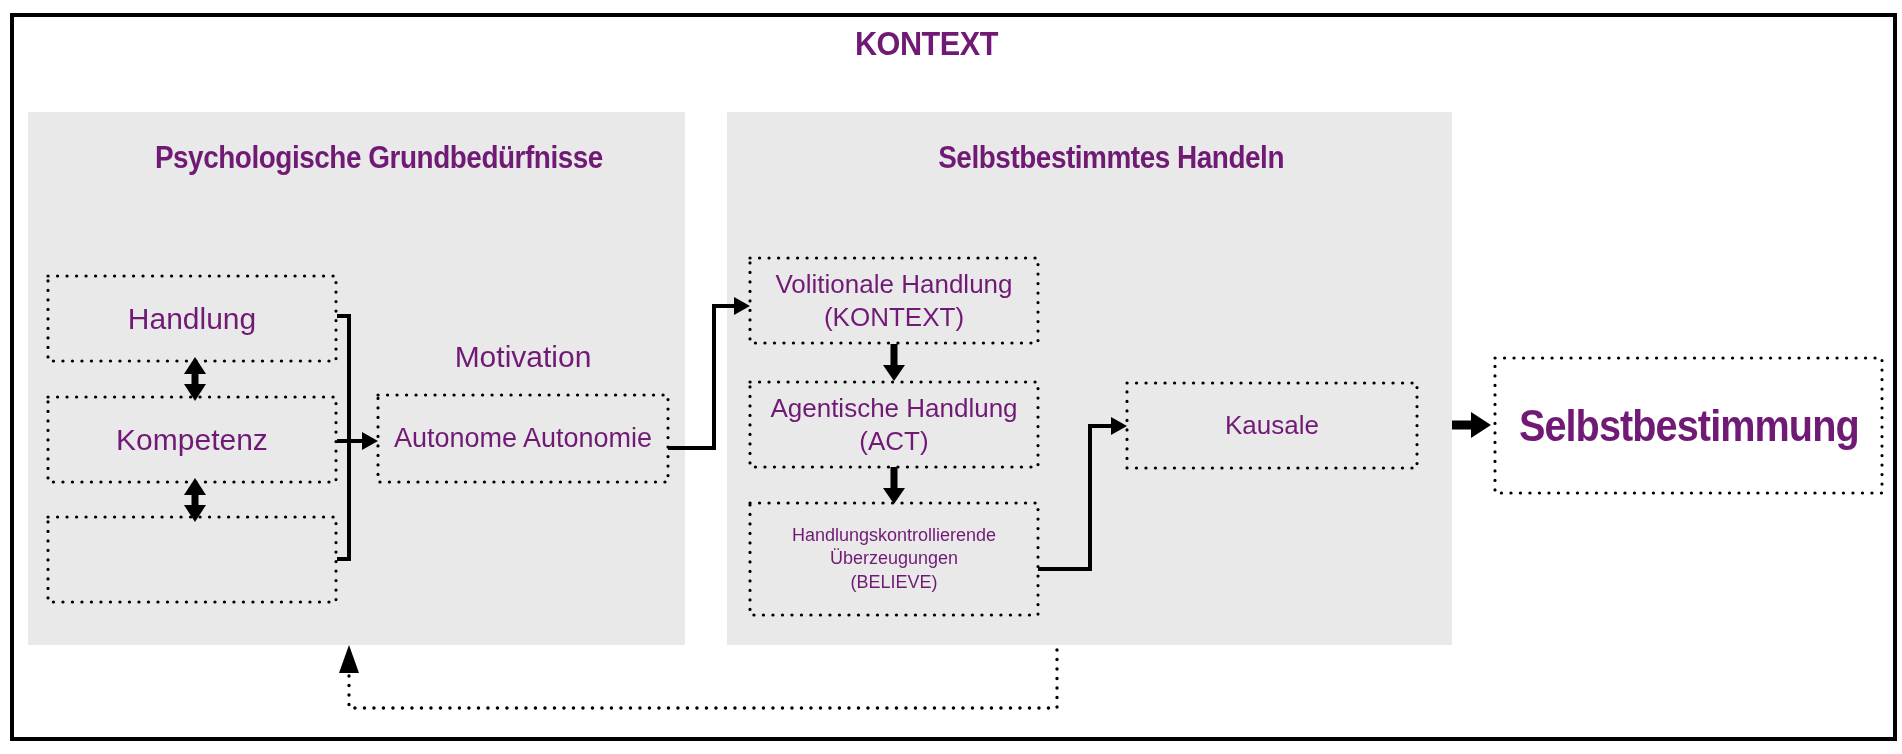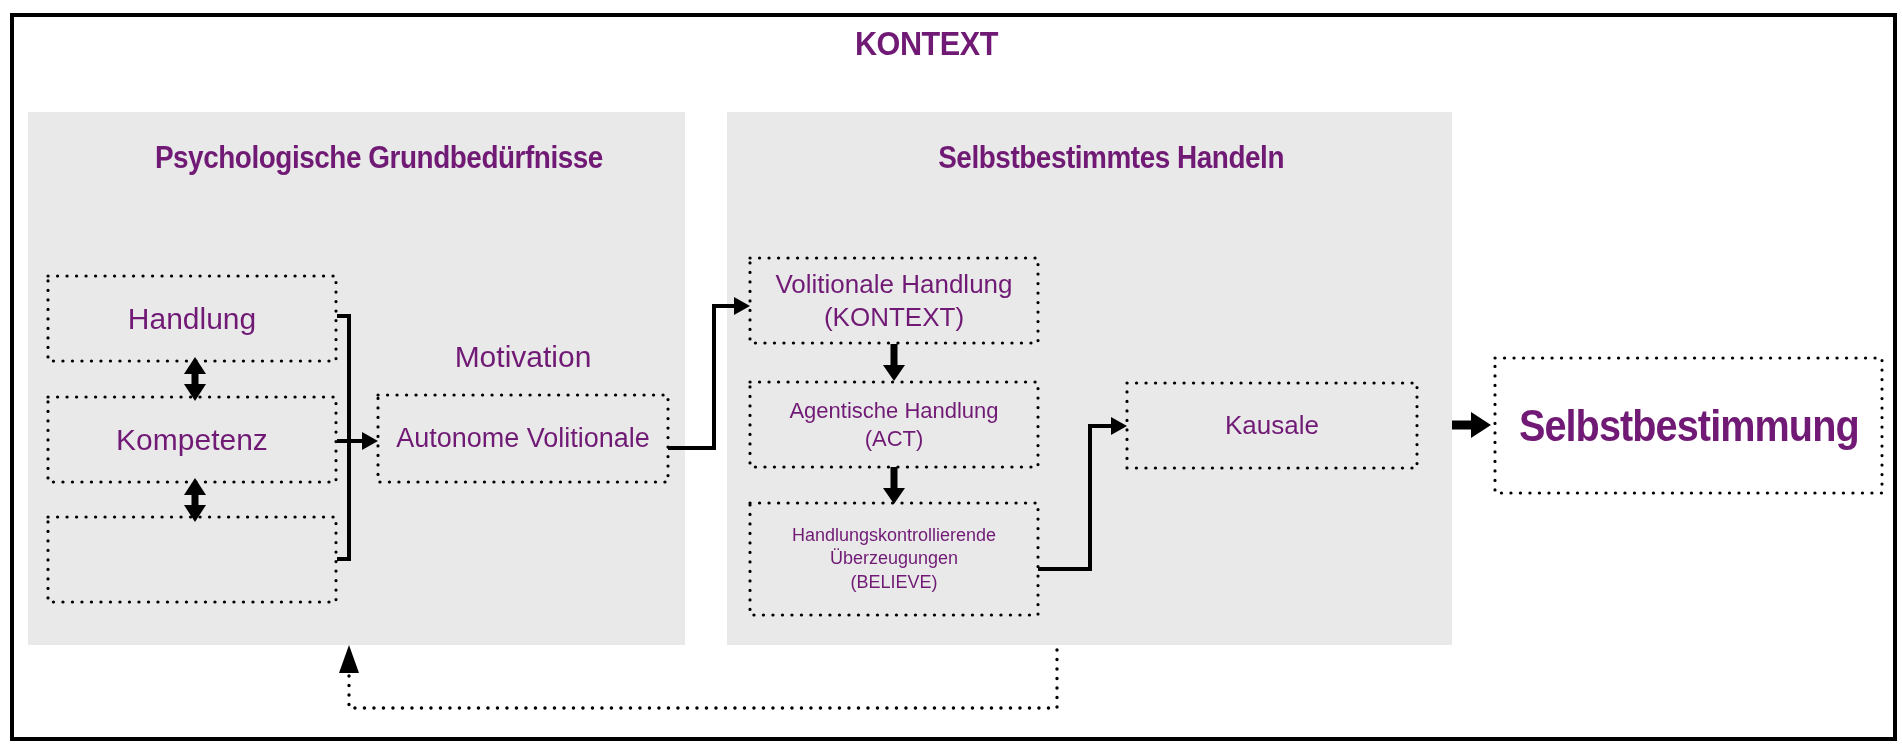--- a/index.html
+++ b/index.html
@@ -30,21 +30,21 @@
   .dbox{
     position:absolute;display:flex;flex-direction:column;
     align-items:center;justify-content:center;text-align:center;z-index:3;
   }
   .b-autonomie{left:48px;top:276px;width:288px;height:85px;font-size:30px;}
   .b-kompetenz{left:48px;top:397px;width:288px;height:85px;font-size:30px;}
   .b-soziale{left:48px;top:517px;width:288px;height:85px;font-size:26px;line-height:1.22;}
   .motivation-label{left:378px;top:340px;width:290px;text-align:center;font-size:30px;}
   .b-motivation{left:378px;top:395px;width:290px;height:87px;font-size:27px;}
   .b-decide{left:750px;top:258px;width:288px;height:85px;font-size:26px;line-height:1.25;}
-  .b-act{left:750px;top:382px;width:288px;height:85px;font-size:22px;line-height:1.25;align-items:center;}
+  .b-act{left:750px;top:382px;width:288px;height:85px;font-size:26px;line-height:1.25;align-items:center;}
   .b-believe{left:750px;top:503px;width:288px;height:112px;font-size:18px;line-height:1.28;}
   .b-kausale{left:1127px;top:383px;width:290px;height:85px;font-size:26px;line-height:1.25;}
   .b-selbst{left:1495px;top:358px;width:387px;height:135px;}
   .selbst-text{font-weight:bold;font-size:44px;letter-spacing:-1px;white-space:nowrap;}
   .line{display:block;}
 </style>
 </head>
 <body>
 
 <div class="stage">
@@ -128,21 +128,21 @@
     <span class="line">Handlung</span>
   </div>
   <div class="dbox b-kompetenz">
     <span class="line">Kompetenz</span>
   </div>
 
   <div class="txt motivation-label">
     <span>Motivation</span>
   </div>
   <div class="dbox b-motivation">
-    <span class="line">Autonome Volitionale</span>
+    <span class="line">Autonome Autonomie</span>
   </div>
 
   <div class="dbox b-decide">
     <span class="line">Volitionale Handlung</span>
     <span class="line">(KONTEXT)</span>
   </div>
   <div class="dbox b-act">
     <span class="line">Agentische Handlung</span>
     <span class="line">(ACT)</span>
   </div>

